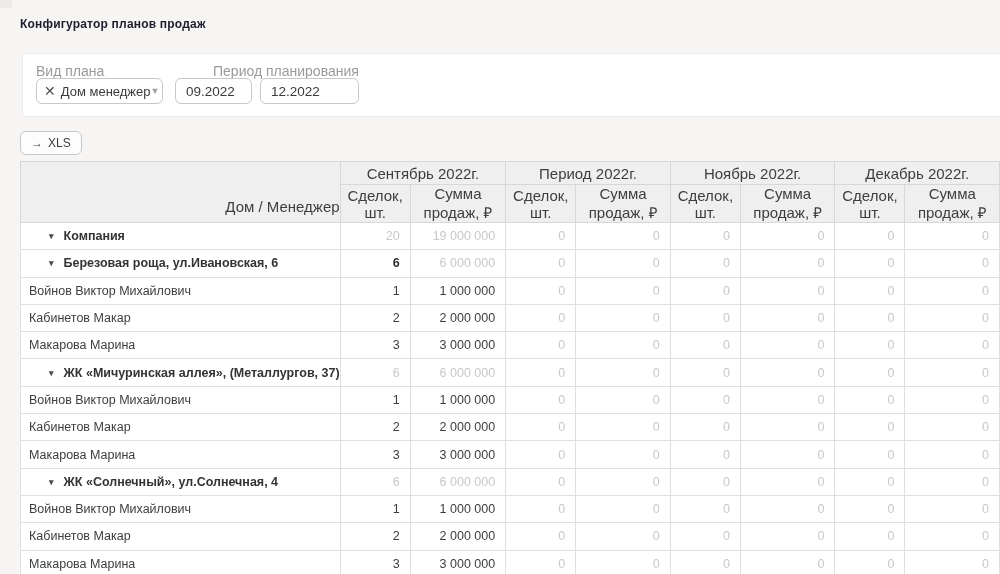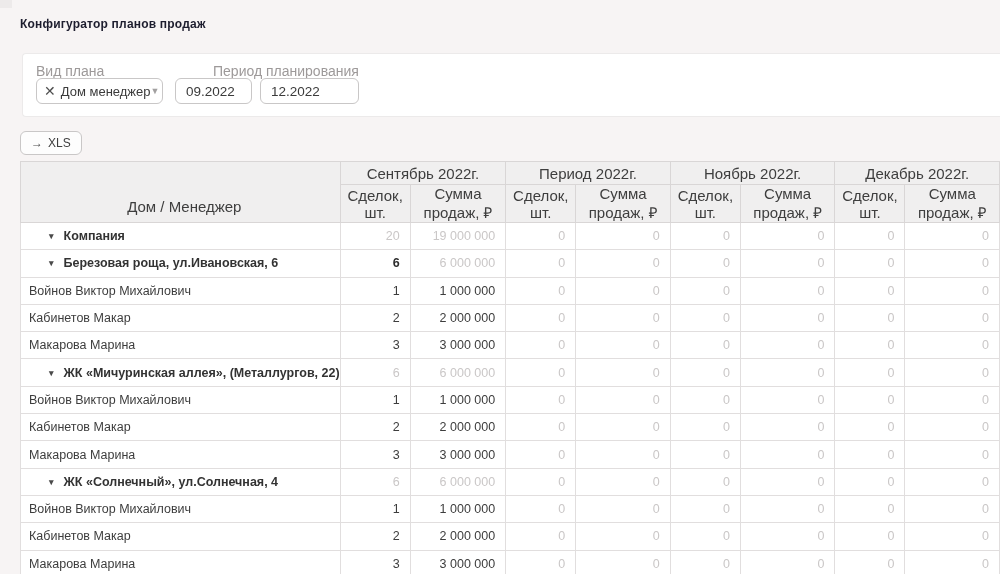--- a/index.html
+++ b/index.html
@@ -63,21 +63,21 @@
   col.c-name { width:252px; }
   col.c-deals { width:71px; }
   col.c-sum { width:97px; }
   th {
     background:#f0efef; border:1px solid #d9d6d6;
     font-weight:400; font-size:15px; color:#3e3e3e;
   }
   th.month { height:23px; font-weight:400; }
   th.sub { height:21px; }
   th.corner {
-    text-align:center; vertical-align:bottom; padding:0 0 7px 8px;
+    text-align:right; vertical-align:bottom; padding:0 0 7px 8px;
   }
   td {
     border:1px solid #e1dede; font-size:12.5px; color:#3d3d3d;
     height:27.3px; background:#fff; overflow:hidden; white-space:nowrap;
   }
   td.name { padding-left:8px; }
   td.name.group { font-weight:700; color:#333; padding-left:26px; }
   td.num { text-align:right; padding-right:10px; }
   td.muted { color:#cac7c7; }
   td.strong { font-weight:700; color:#2d2d2d; }
@@ -193,21 +193,21 @@
           <td class="num">3</td>
           <td class="num">3 000 000</td>
           <td class="num muted">0</td>
           <td class="num muted">0</td>
           <td class="num muted">0</td>
           <td class="num muted">0</td>
           <td class="num muted">0</td>
           <td class="num muted">0</td>
         </tr>
         <tr>
-          <td class="name group"><span class="caret">▾</span><span>ЖК «Мичуринская аллея», (Металлургов, 22)</span></td>
+          <td class="name group"><span class="caret">▾</span><span>ЖК «Мичуринская аллея», (Металлургов, 37)</span></td>
           <td class="num muted">6</td>
           <td class="num muted">6 000 000</td>
           <td class="num muted">0</td>
           <td class="num muted">0</td>
           <td class="num muted">0</td>
           <td class="num muted">0</td>
           <td class="num muted">0</td>
           <td class="num muted">0</td>
         </tr>
         <tr>

